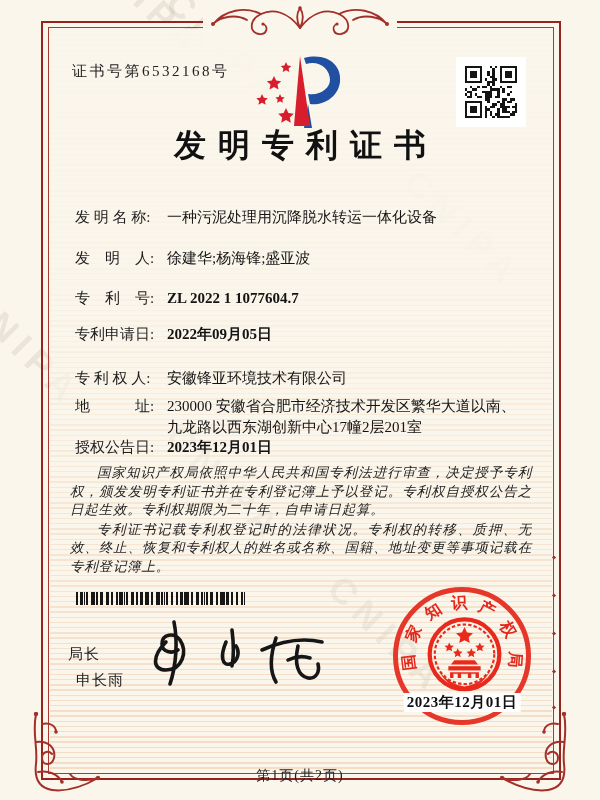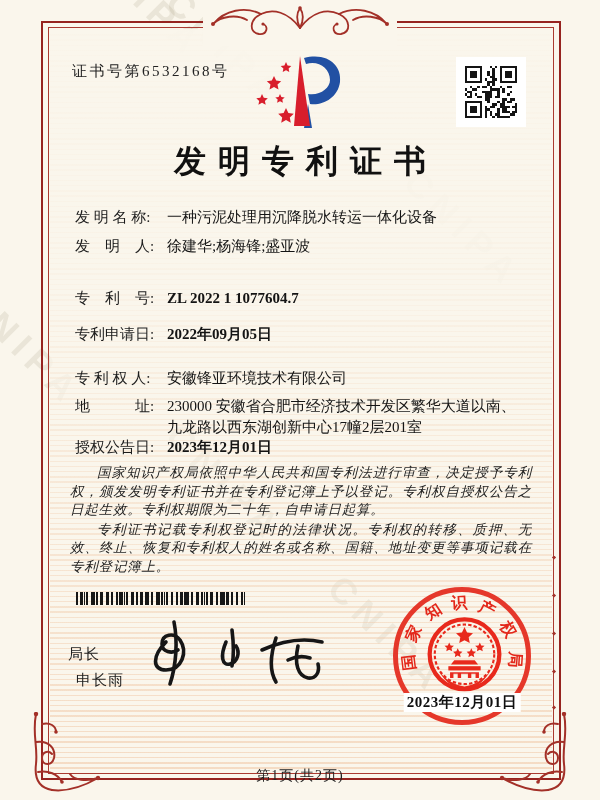--- a/index.html
+++ b/index.html
@@ -56,21 +56,21 @@
     position:absolute; left:72px; top:62px;
     font-size:15px; letter-spacing:2.5px; color:#222;
   }
   .logo { position:absolute; left:252px; top:50px; width:96px; height:82px; }
   .qr-box {
     position:absolute; left:456px; top:57px; width:70px; height:70px;
     background:#ffffff; display:flex; align-items:center; justify-content:center;
   }
   .qr-box svg { width:52px; height:52px; }
   .doc-title {
-    position:absolute; left:0; top:140px; width:600px;
+    position:absolute; left:0; top:124px; width:600px;
     text-align:center; font-size:32px; font-weight:700;
     letter-spacing:12px; text-indent:12px; color:#111;
   }
   
   .frow { position:absolute; left:75px; width:470px; font-size:15px; line-height:20px; }
   .flabel { display:inline-block; width:88px; color:#1c1c1c; vertical-align:top; }
   .fvalue { display:inline-block; margin-left:4px; color:#141414; vertical-align:top; }
   .fvalue.bold { font-weight:700; }
   .addr-val { width:372px; line-height:21px; }
   .grant-right { position:absolute; left:270px; top:0; }
@@ -348,21 +348,21 @@
       <rect x="6" y="14" width="1" height="7" fill="#141414"></rect>
       <rect x="2" y="16" width="3" height="3" fill="#141414"></rect>
     </svg>
 </div>
 
 <div class="doc-title">发明专利证书</div>
 
 <div class="frow" style="top:207px;">
   <span class="flabel">发 明 名 称:</span><span class="fvalue">一种污泥处理用沉降脱水转运一体化设备</span>
 </div>
-<div class="frow" style="top:236px;">
+<div class="frow" style="top:248px;">
   <span class="flabel">发　明　人:</span><span class="fvalue">徐建华;杨海锋;盛亚波</span>
 </div>
 <div class="frow" style="top:288px;">
   <span class="flabel">专　利　号:</span><span class="fvalue bold">ZL 2022 1 1077604.7</span>
 </div>
 <div class="frow" style="top:324px;">
   <span class="flabel">专利申请日:</span><span class="fvalue bold">2022年09月05日</span>
 </div>
 <div class="frow" style="top:368px;">
   <span class="flabel">专 利 权 人:</span><span class="fvalue">安徽锋亚环境技术有限公司</span>

